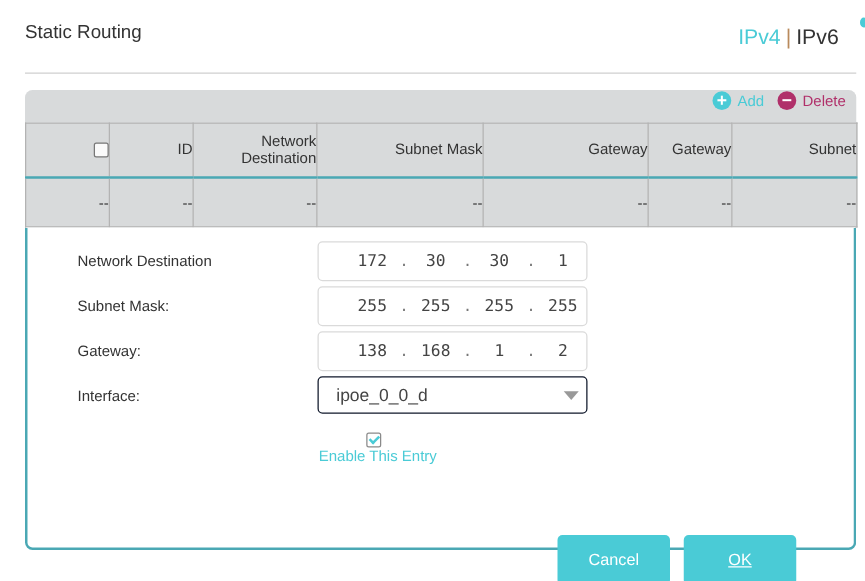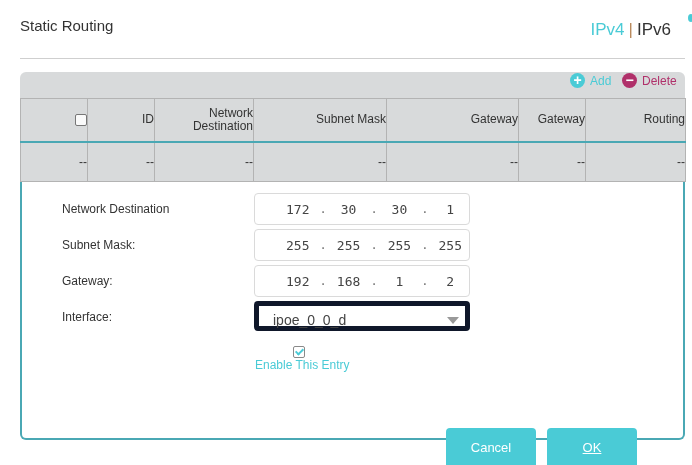--- a/index.html
+++ b/index.html
@@ -29,21 +29,21 @@
   table.grid td { height: 40px; }
   table.grid tr.data-row td { border-top: 2px solid #4aa8b4; }
   .chk { display: inline-block; width: 12px; height: 12px; border: 1px solid #777; border-radius: 2px; background: #fafafa; vertical-align: middle; }
 
   .edit-panel { position: absolute; left: 0; top: 110px; width: 665px; height: 258px; border: 2px solid #4aa8b4; border-top: none; border-radius: 0 0 6px 6px; background: #fff; }
   .form-row { position: absolute; left: 0; height: 32px; width: 100%; }
   .form-label { position: absolute; left: 40px; top: 9px; font-size: 12px; color: #333; }
   .ip-input { position: absolute; left: 232px; top: 0; width: 216px; height: 32px; border: 1px solid #dadada; border-radius: 4px; display: flex; align-items: center; font-family: "DejaVu Sans Mono", monospace; font-size: 13px; color: #444; padding-left: 24px; }
   .oct { width: 44px; text-align: center; }
   .dot { width 10px; color: #777; font-size: 12px; padding: 0 3px; }
-  .select { position: absolute; left: 232px; top: 0; width: 216px; height: 30px; border: 5px solid #0f172a; border-radius: 4px; font-size: 14px; color: #444; padding-left: 14px; line-height: 28px; cursor: pointer; }
+  .select { position: absolute; left: 232px; top: 0; width: 216px; height: 30px; border: 1px solid #0f172a; border-radius: 4px; font-size: 14px; color: #444; padding-left: 14px; line-height: 28px; cursor: pointer; }
   .caret { position: absolute; right: 6px; top: 11px; width: 0; height: 0; border-left: 6px solid transparent; border-right: 6px solid transparent; border-top: 7px solid #999; }
   .enable-row { position: absolute; left: 233px; top: 164px; display: flex; align-items: center; cursor: pointer; flex-direction: column; }
   .cb { width: 12px; height: 12px; border: 1px solid #8a8a8a; border-radius: 2px; position: relative; margin-right: 7px; }
   .cb::after { content: ""; position: absolute; left: 3px; top: 0px; width: 3px; height: 6px; border: solid #4acbd6; border-width: 0 2px 2px 0; transform: rotate(45deg); }
   .enable-label { font-size: 12px; color: #4acbd6; }
   .btn { position: absolute; top: 202px; width: 90px; height: 40px; border-radius: 4px; background: #4acbd6; color: #fff; font-size: 13px; text-align: center; line-height: 30px; cursor: pointer; border: none; margin-top: 44px; }
   .btn.cancel { left: 424px; }
   .btn.ok { left: 525px; text-decoration: underline; }
 </style>
 </head>
@@ -80,21 +80,21 @@
         <col style="width:100px">
     </colgroup>
     <thead>
       <tr>
         <th><span class="chk"></span></th>
         <th>ID</th>
         <th>Network Destination</th>
         <th>Subnet Mask</th>
         <th>Gateway</th>
         <th>Gateway</th>
-        <th>Routing</th>
+        <th>Subnet</th>
       </tr>
     </thead>
     <tbody>
       <tr class="data-row">
         <td>--</td>
         <td>--</td>
         <td>--</td>
         <td>--</td>
         <td>--</td>
         <td>--</td>
@@ -124,21 +124,21 @@
         <span class="oct">255</span>
           <span class="dot">.</span>
         <span class="oct">255</span>
           <span class="dot">.</span>
         <span class="oct">255</span>
       </div>
     </div>
     <div class="form-row" style="top:83px">
       <div class="form-label">Gateway:</div>
       <div class="ip-input">
-        <span class="oct">192</span>
+        <span class="oct">138</span>
           <span class="dot">.</span>
         <span class="oct">168</span>
           <span class="dot">.</span>
         <span class="oct">1</span>
           <span class="dot">.</span>
         <span class="oct">2</span>
       </div>
     </div>
     <div class="form-row" style="top:119px">
       <div class="form-label">Interface:</div>

